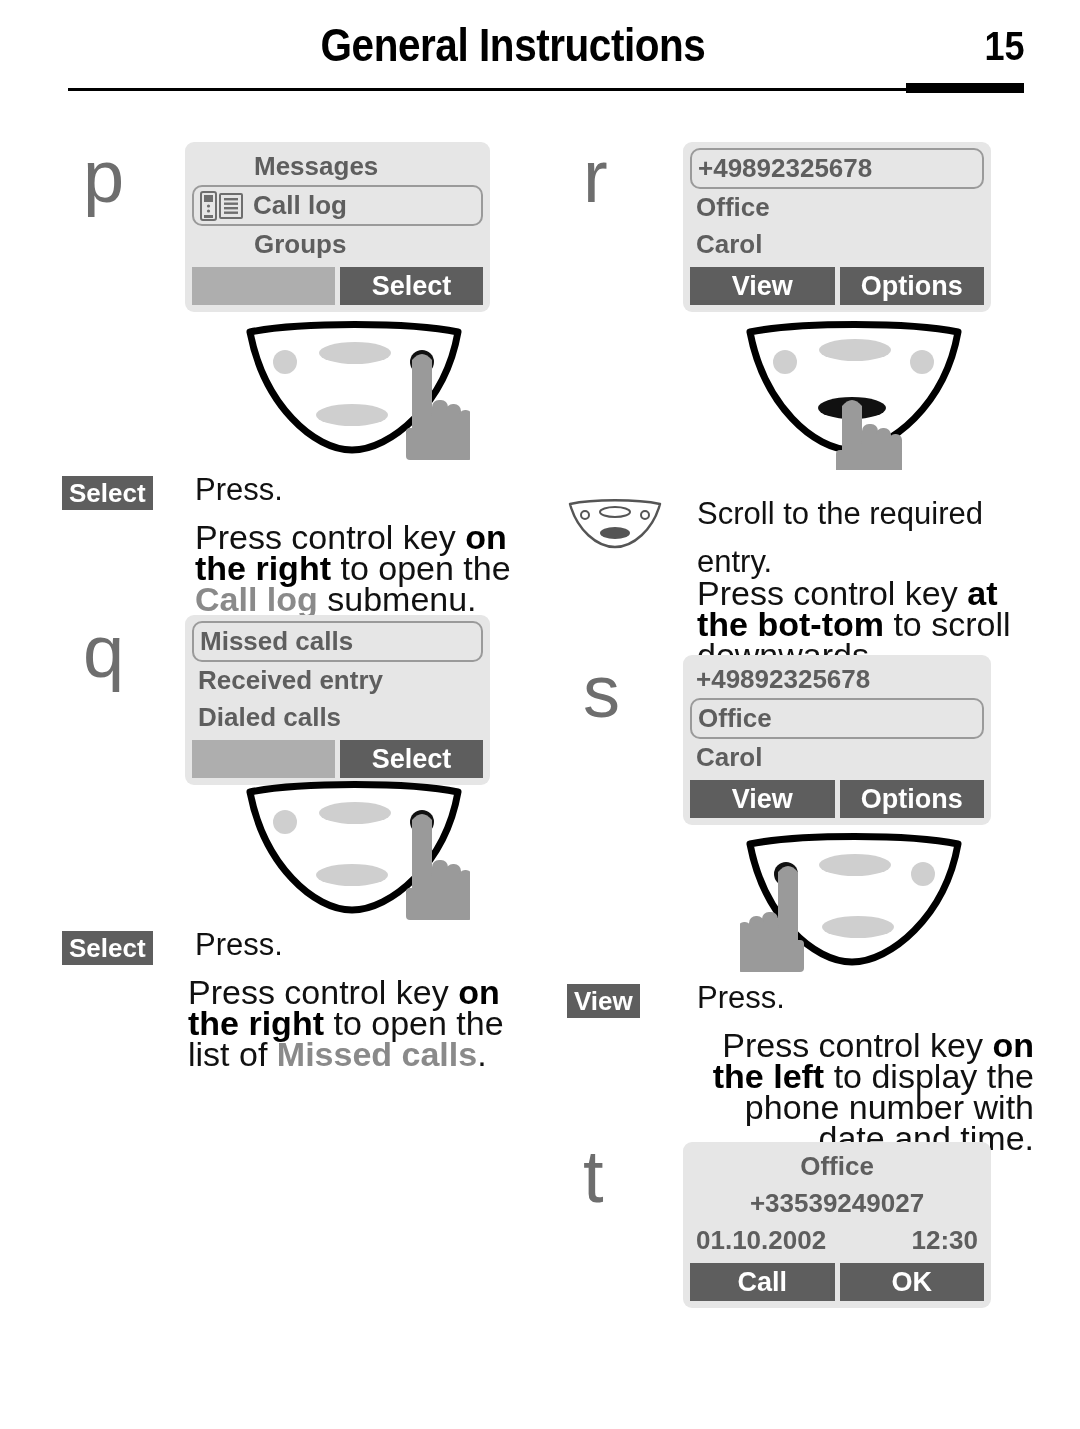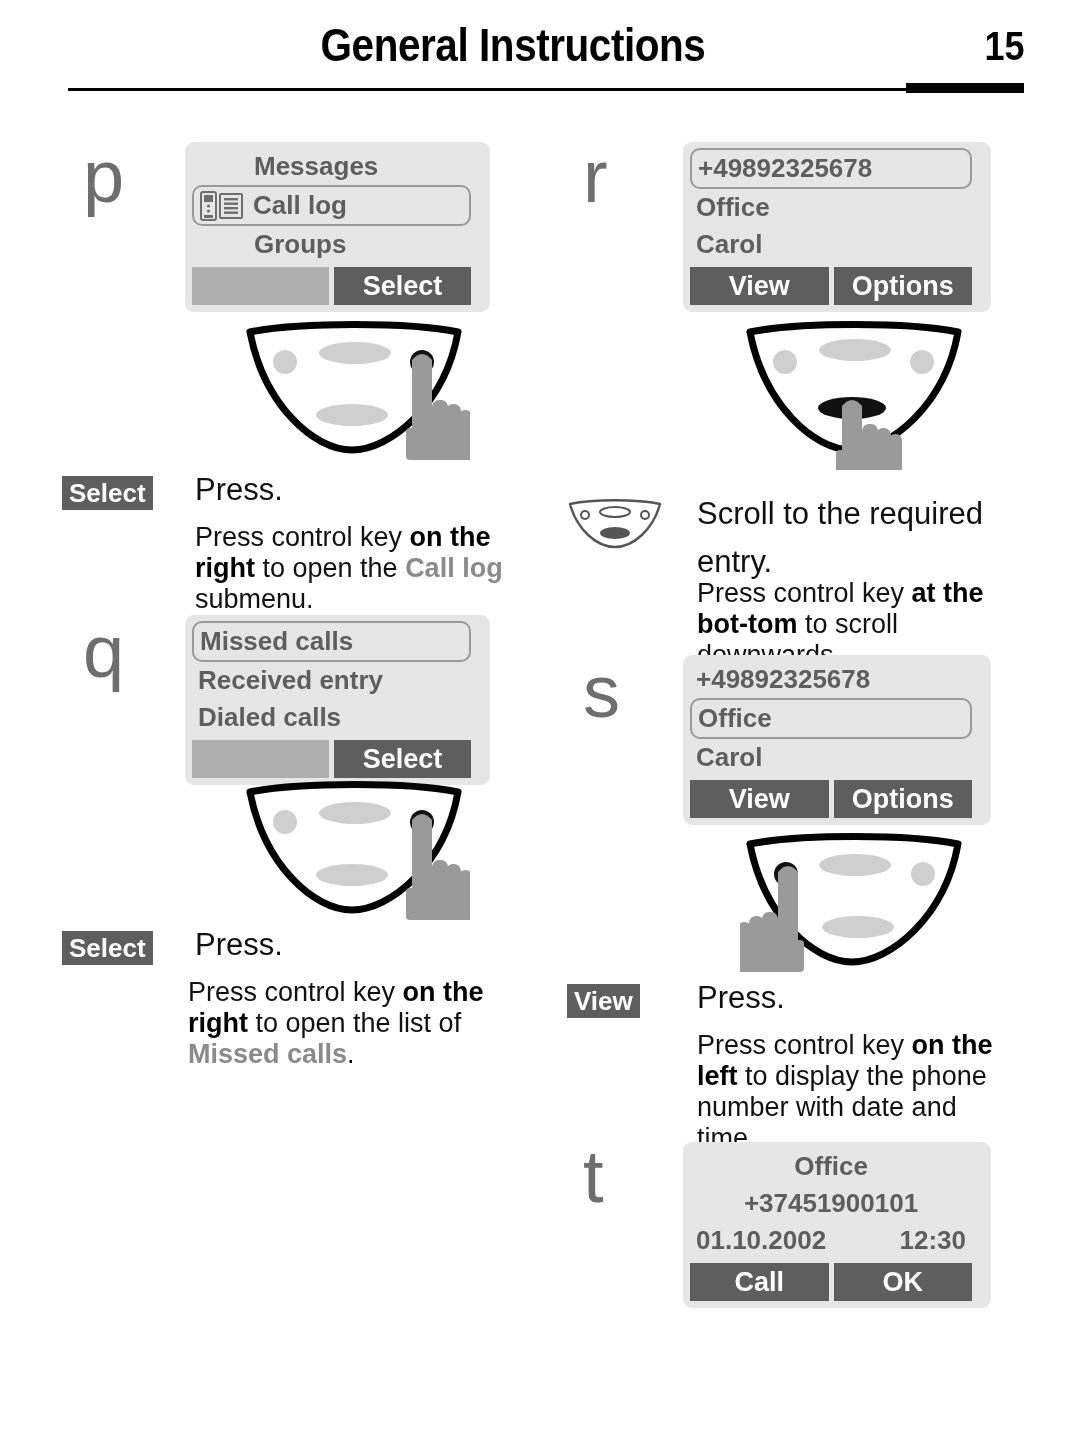--- a/index.html
+++ b/index.html
@@ -70,21 +70,21 @@
     color: #6e6e6e;
     font-weight: normal;
     font-family: "Liberation Sans", sans-serif;
   }
 
   
   .display {
     position: absolute;
     background: #e6e6e6;
     border-radius: 9px;
-    padding: 6px 19px 7px 7px;
+    padding: 6px 7px 7px 7px;
     box-sizing: border-box;
   }
   .disp-row {
     font-size: 26px;
     font-weight: bold;
     color: #5e5e5e;
     height: 37px;
     line-height: 37px;
     padding: 0 6px;
     box-sizing: border-box;
@@ -155,21 +155,21 @@
     white-space: nowrap;
   }
   .instr-title {
     position: absolute;
     font-size: 31px;
     color: #111;
     white-space: nowrap;
   }
   .instr-body {
     position: absolute;
-    font-size: 27px;
+    font-size: 34px;
     line-height: 31px;
     color: #111;
   }
   .instr-body b { font-weight: bold; color: #000; }
   .instr-body .gray { font-weight: bold; color: #8a8a8a; }
   .mini-ckey { position: absolute; }
 </style>
 </head>
 <body>
 
@@ -353,30 +353,30 @@
         <rect x="206" y="84" width="15" height="48" rx="7"></rect>
         <rect x="219" y="90" width="13" height="42" rx="6"></rect>
         <rect x="166" y="108" width="66" height="32" rx="4"></rect>
       </g>
     </svg>
   </div>
 
   <div class="instr" style="left:0; top:858px; width:480px;">
     <div class="badge" style="left:12px; top:6px;">View</div>
     <div class="instr-title" style="left:142px; top:2px;">Press.</div>
-    <div class="instr-body" style="left:142px; top:52px; width:325px;">
+    <div class="instr-body" style="left:154px; top:52px; width:325px;text-align:right;">
       <span>Press control key </span><b>on the left</b><span> to display the phone number with date and time.</span>
     </div>
   </div>
 
   <div class="step-marker" style="left:28px; top:1020px;">t</div>
 
   <div class="display" style="left:128px; top:1022px; width:308px;">
     <div class="disp-row center">Office</div>
-    <div class="disp-row center">+37451900101</div>
+    <div class="disp-row center">+33539249027</div>
     <div class="disp-row split">
       <span>01.10.2002</span>
       <span>12:30</span>
     </div>
     <div class="softbar">
       <div class="softkey">Call</div>
       <div class="softkey">OK</div>
     </div>
   </div>
 

